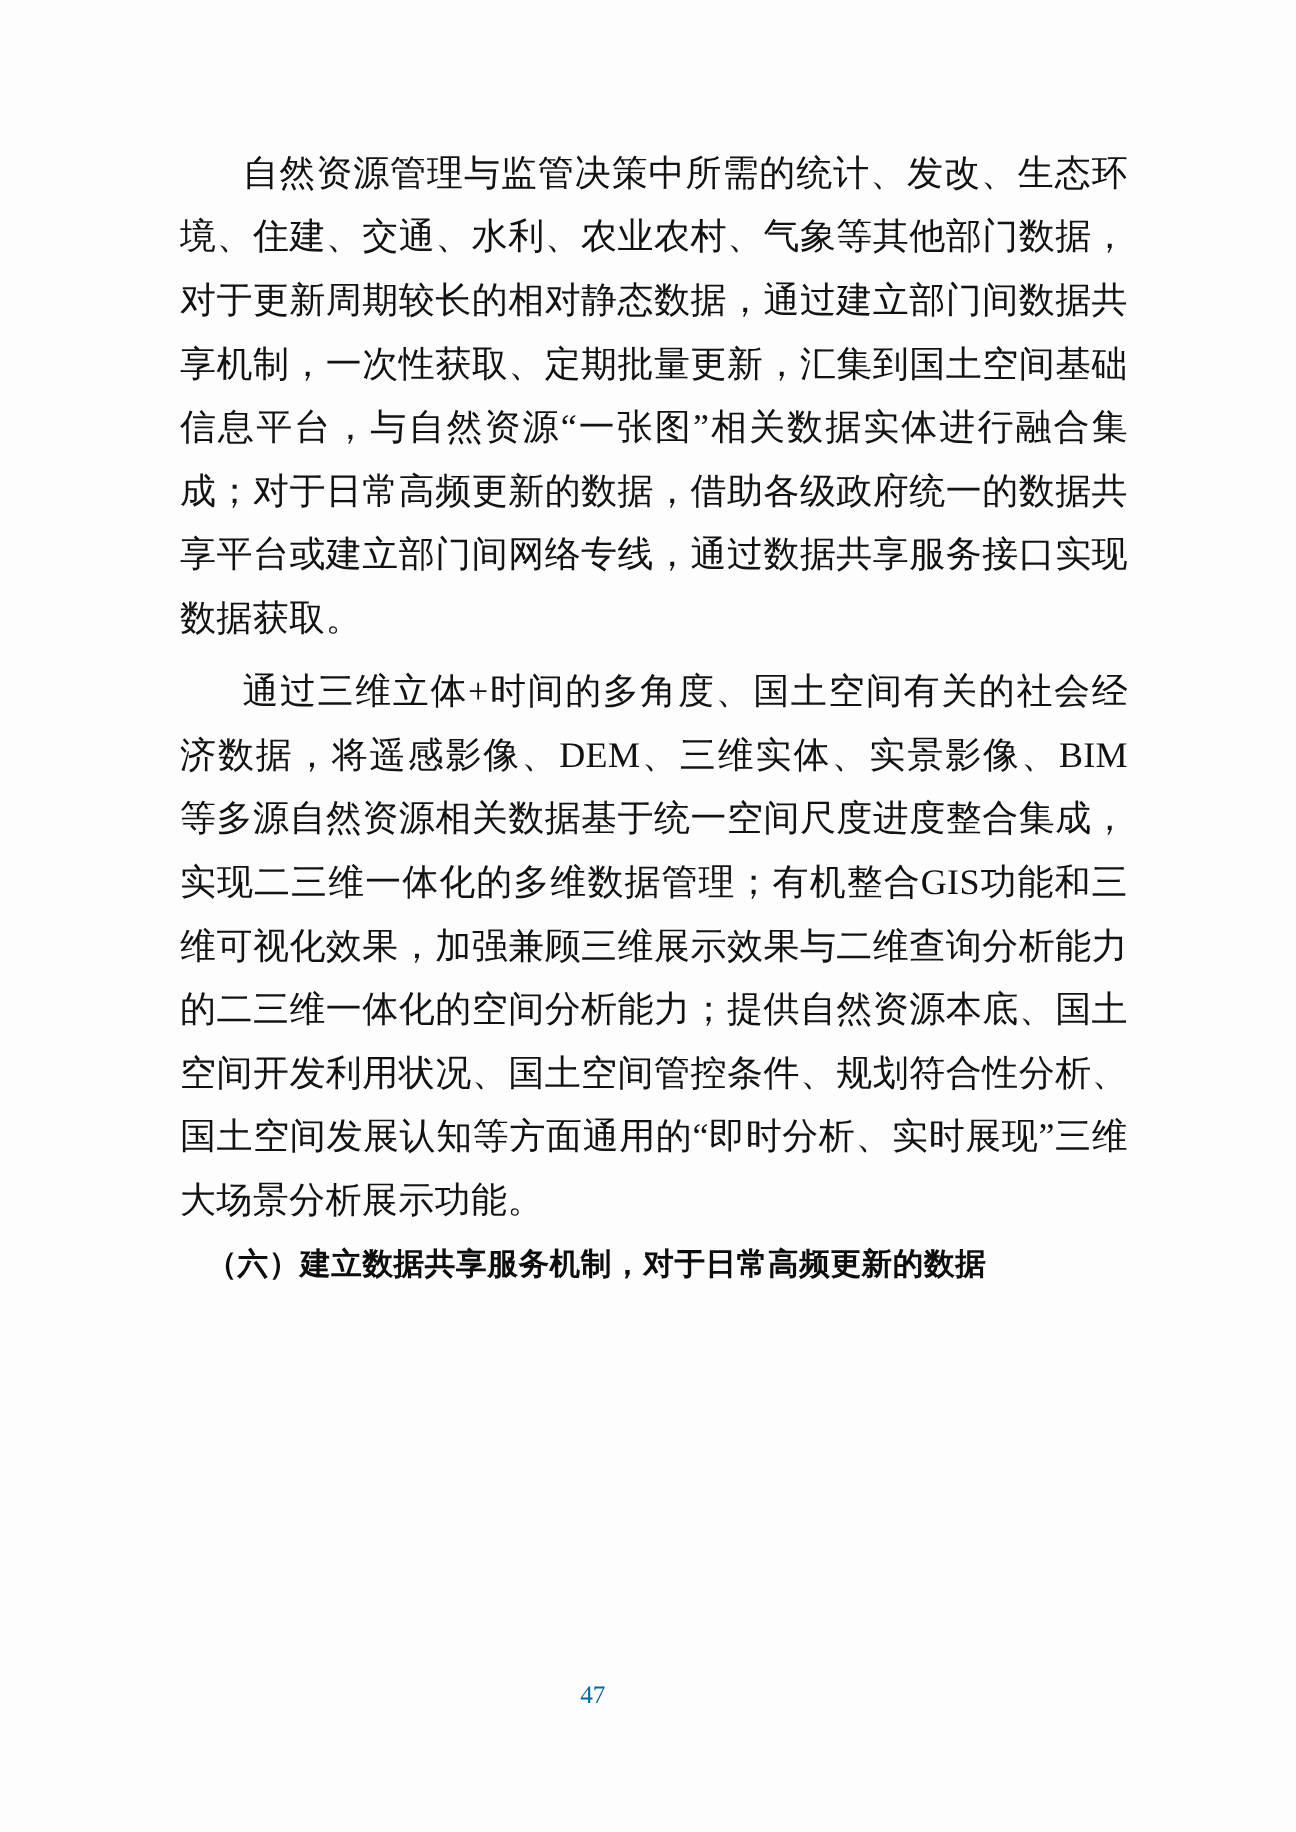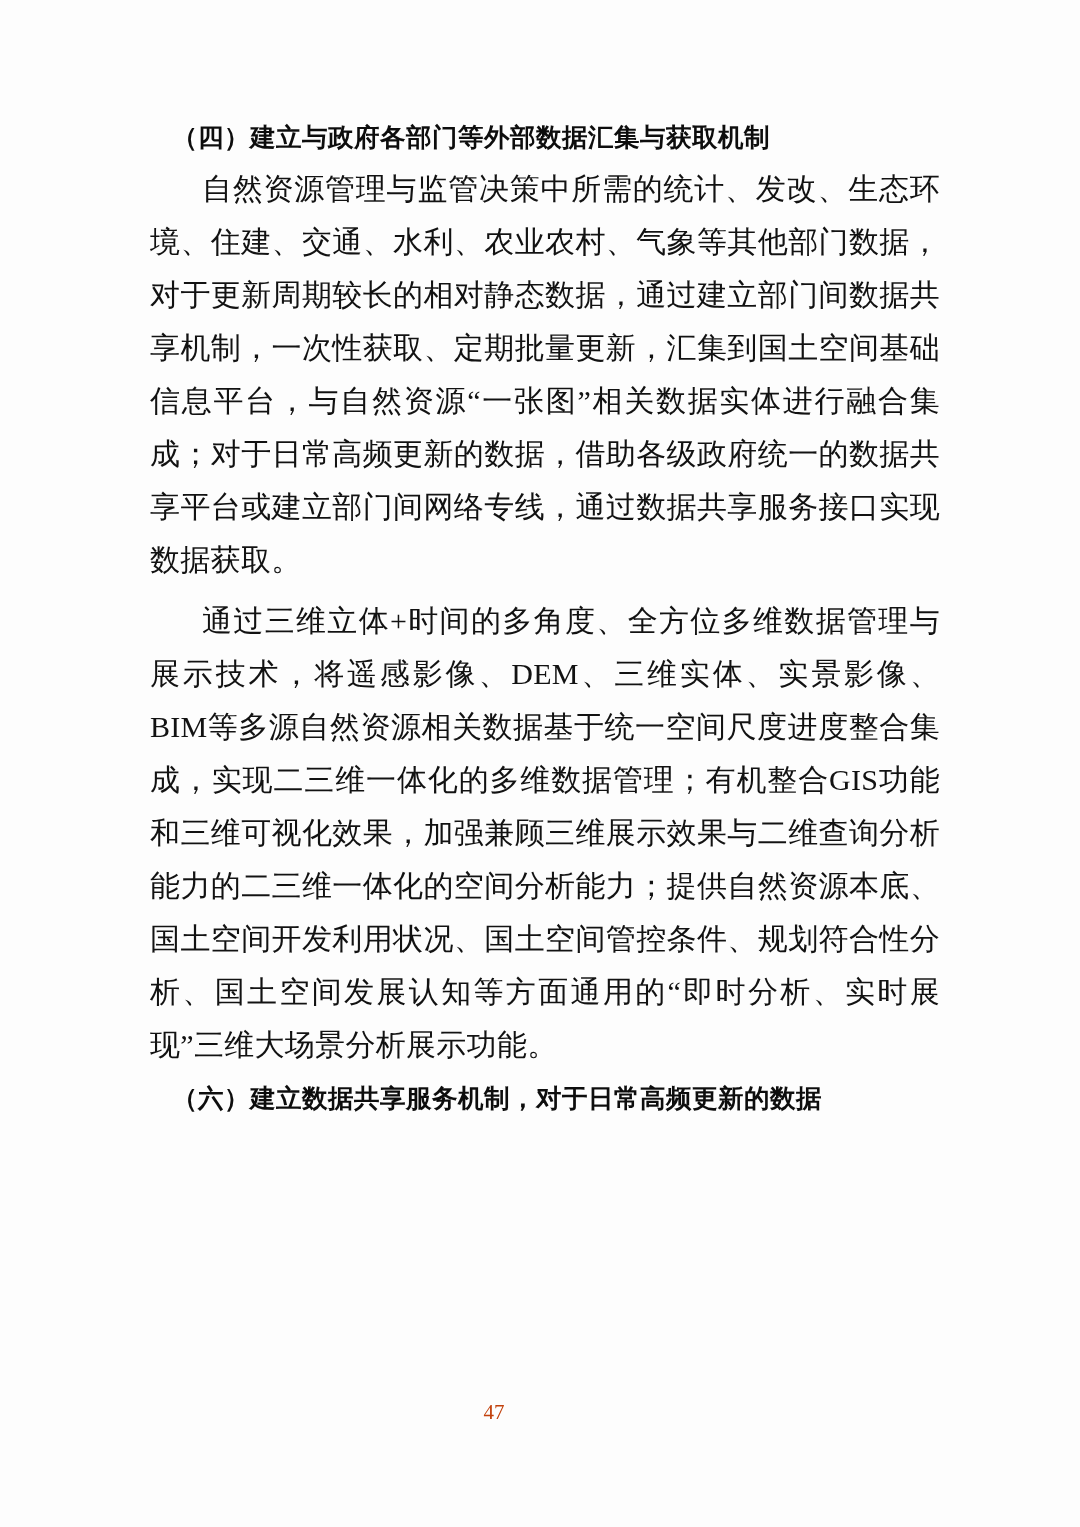--- a/index.html
+++ b/index.html
@@ -53,38 +53,37 @@
   }
   .gap-small { height: 6px; }
   .page-number {
     position: absolute;
     top: 1400px;
     left: 0;
     width: 988px;
     text-align: center;
     font-family: "Liberation Serif", "DejaVu Serif", serif;
     font-size: 21px;
-    color: #c2410c;
+    color: #0369a1;
   }
 </style>
 </head>
 <body>
 
 <div class="page">
   <div class="content">
 
-    <p class="heading">（四）建立与政府各部门等外部数据汇集与获取机制</p>
 
     <p class="para">自然资源管理与监管决策中所需的统计、发改、生态环境、住建、交通、水利、农业农村、气象等其他部门数据，对于更新周期较长的相对静态数据，通过建立部门间数据共享机制，一次性获取、定期批量更新，汇集到国土空间基础信息平台，与自然资源“一张图”相关数据实体进行融合集成；对于日常高频更新的数据，借助各级政府统一的数据共享平台或建立部门间网络专线，通过数据共享服务接口实现数据获取。</p>
 
 
     <div class="gap-small"></div>
 
 
-    <p class="para">通过三维立体+时间的多角度、全方位多维数据管理与展示技术，将遥感影像、DEM、三维实体、实景影像、BIM等多源自然资源相关数据基于统一空间尺度进度整合集成，实现二三维一体化的多维数据管理；有机整合GIS功能和三维可视化效果，加强兼顾三维展示效果与二维查询分析能力的二三维一体化的空间分析能力；提供自然资源本底、国土空间开发利用状况、国土空间管控条件、规划符合性分析、国土空间发展认知等方面通用的“即时分析、实时展现”三维大场景分析展示功能。</p>
+    <p class="para">通过三维立体+时间的多角度、国土空间有关的社会经济数据，将遥感影像、DEM、三维实体、实景影像、BIM等多源自然资源相关数据基于统一空间尺度进度整合集成，实现二三维一体化的多维数据管理；有机整合GIS功能和三维可视化效果，加强兼顾三维展示效果与二维查询分析能力的二三维一体化的空间分析能力；提供自然资源本底、国土空间开发利用状况、国土空间管控条件、规划符合性分析、国土空间发展认知等方面通用的“即时分析、实时展现”三维大场景分析展示功能。</p>
 
     <div class="gap-small"></div>
 
     <p class="heading">（六）建立数据共享服务机制，对于日常高频更新的数据</p>
 
 
   </div>
 
   <div class="page-number">47</div>
 </div>

